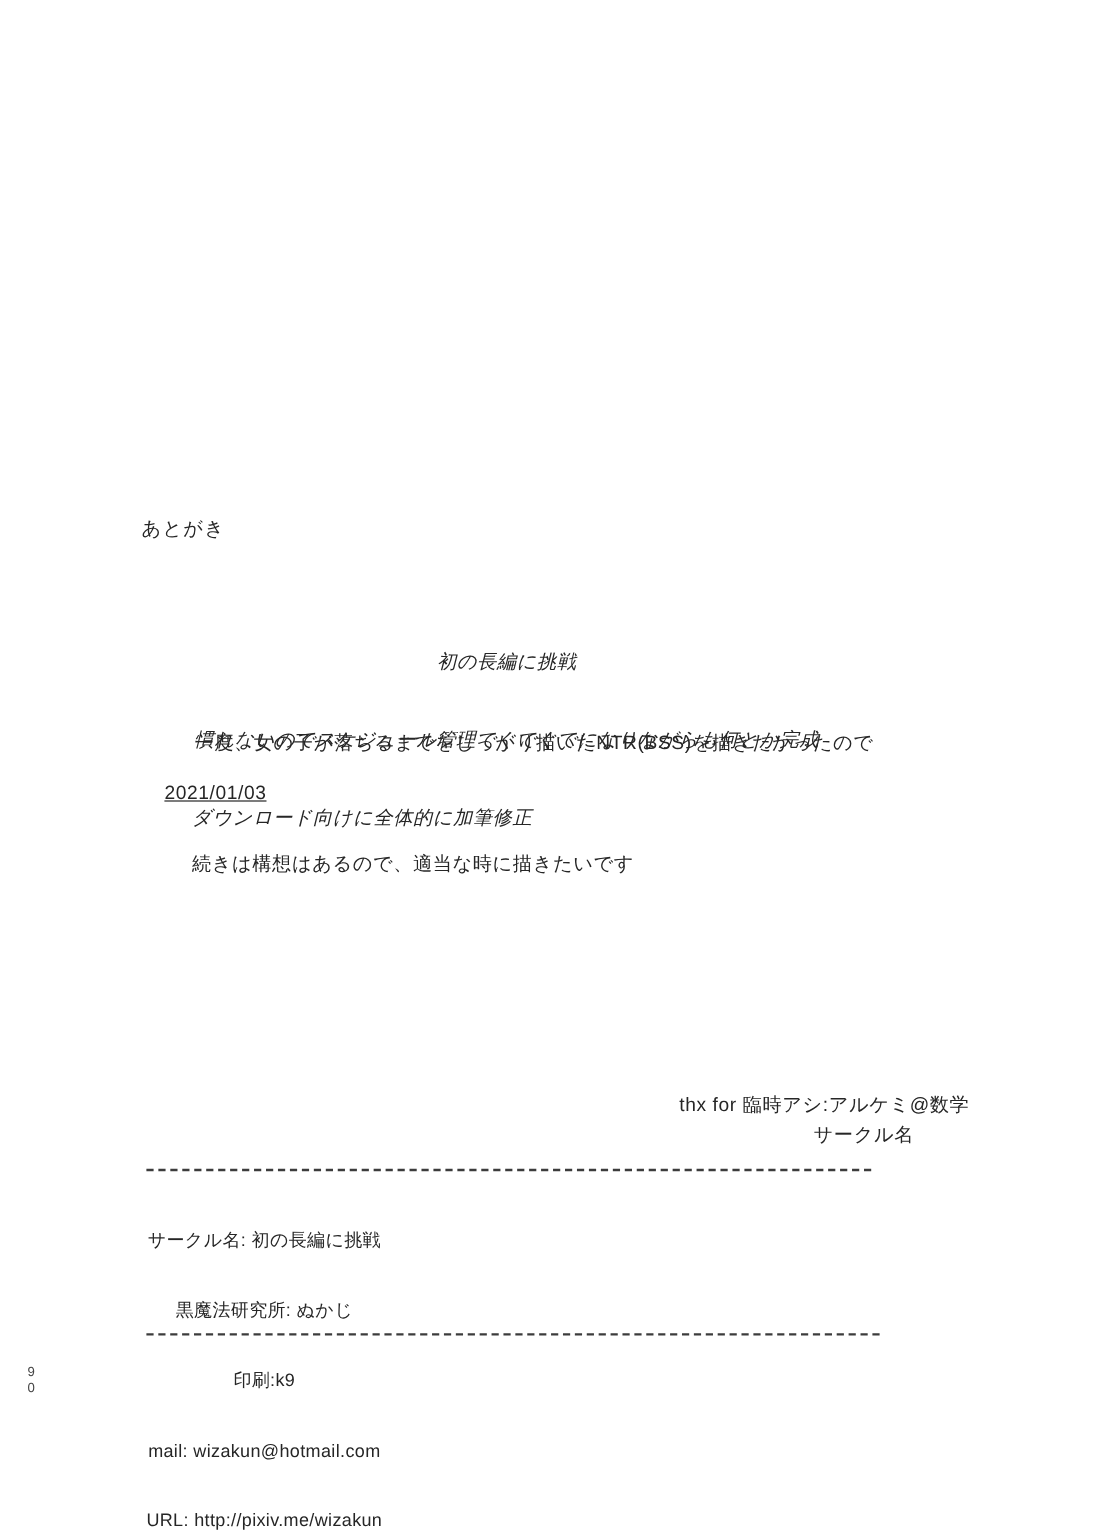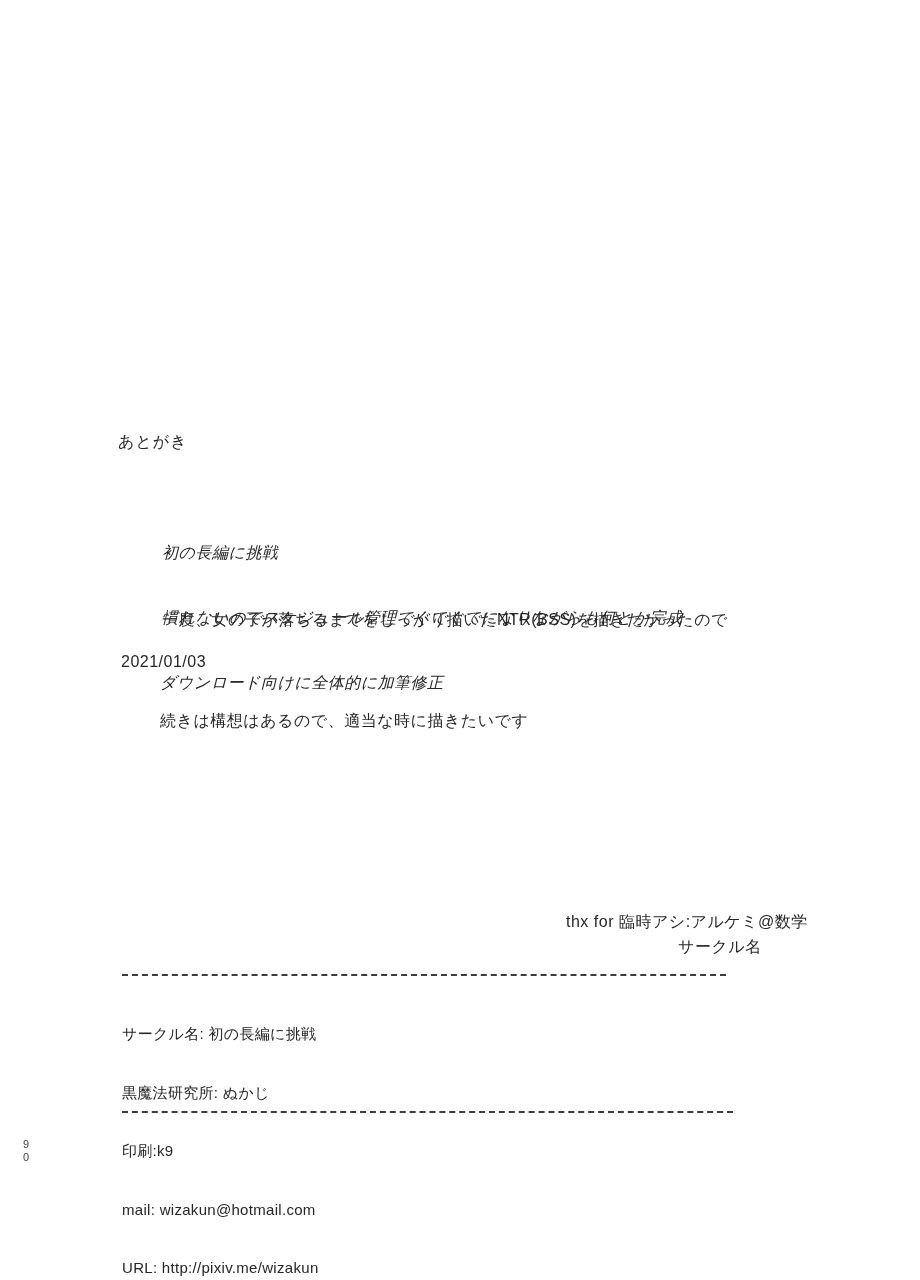--- a/index.html
+++ b/index.html
@@ -8,36 +8,36 @@
   }
   body {
     width: 920px;
     height: 1280px;
     position: relative;
     background: #ffffff;
     font-family: "Liberation Sans", "DejaVu Sans", sans-serif;
     color: #262626;
     overflow: hidden;
   }
-  .abs { position: absolute; }
+  .abs { position: absolute; text-align: center; }
   .jp {
     font-size: 16px;
     line-height: 21.5px;
     letter-spacing: 0.5px;
     white-space: pre;
   }
   .title {
     left: 118px;
     top: 431px;
     font-size: 16px;
     letter-spacing: 1px;
   }
   .para1 { left: 162px; top: 499px; font-style: italic; }
   .para2 { left: 162px; top: 566px; }
-  .date-line { left: 121px; top: 651px; }
+  .date-line { left: 137px; top: 651px; text-decoration: underline; }
   .date-note { left: 160px; top: 672px; font-style: italic; }
   .continuation { left: 160px; top: 710px; }
   .thanks1 { left: 566px; top: 911px; }
   .thanks2 { left: 678px; top: 936px; }
   .divider {
     left: 122px;
     height: 0;
     border-top: 2px dashed #3c3c3c;
   }
   .divider1 { top: 974px; width: 604px; }

